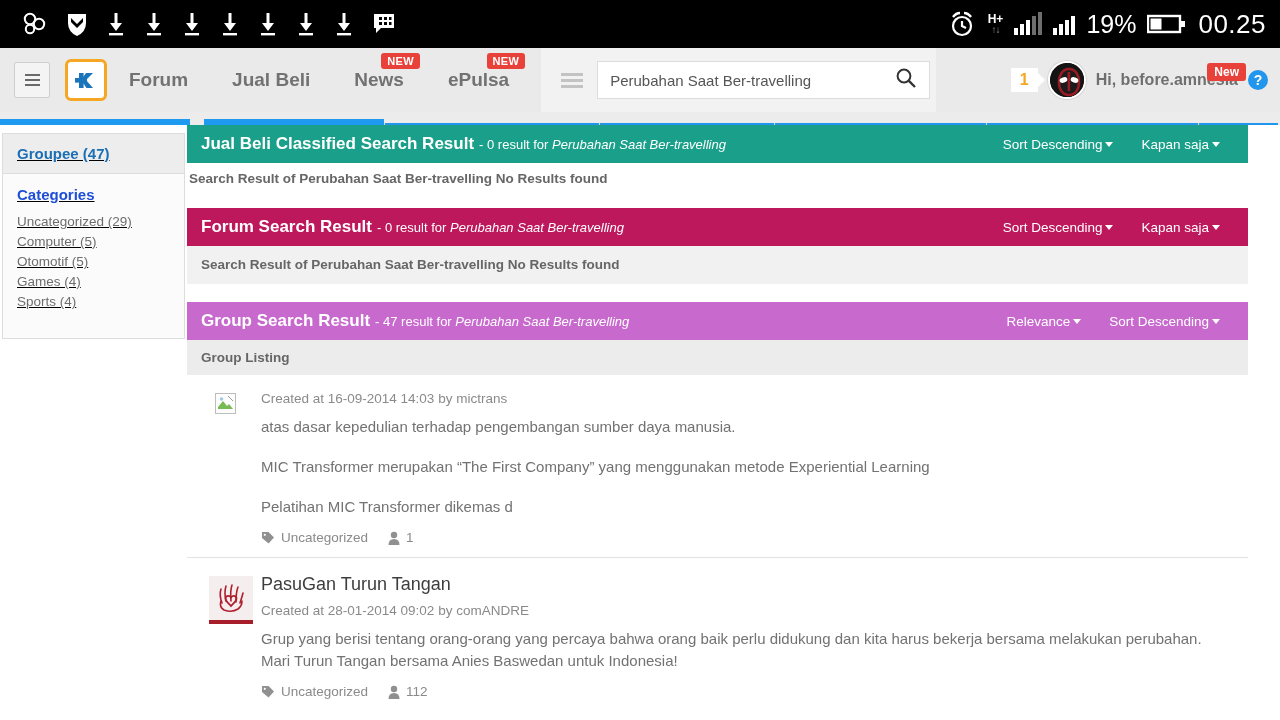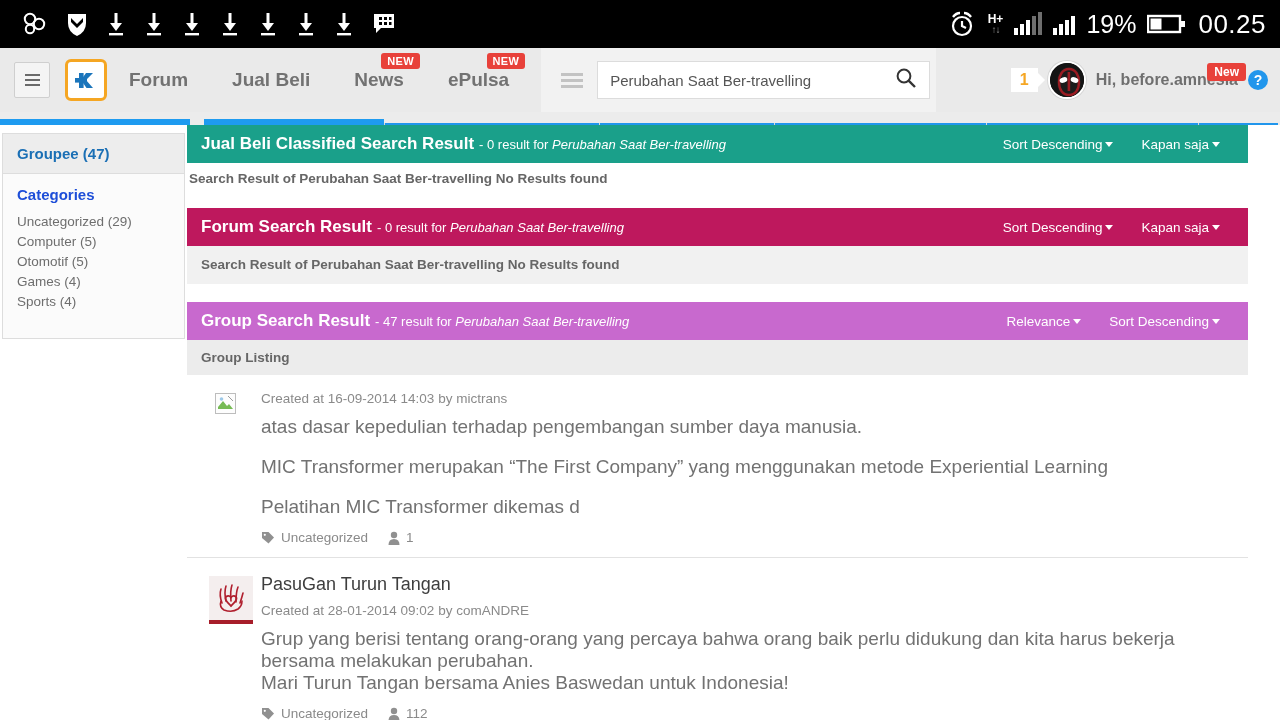--- a/index.html
+++ b/index.html
@@ -151,20 +151,21 @@
     background: #ffffff;
     position: relative;
   }
   .sidebar {
     width: 187px; flex: none;
     padding: 8px 0 0 2px;
   }
   .sidecard {
     border: 1px solid #dddddd; background: #fbfbfb;
     width: 183px;
+    text-decoration: underline;
   }
   .sidecard-head {
     background: #ededed; border-bottom: 1px solid #dddddd;
     padding: 11px 14px;
     color: #1a6fb5; font-size: 15px; font-weight: bold;
   }
   .sidecard-body { padding: 12px 14px 26px 14px; }
   .sidecard-title { color: #1d4ed8; font-size: 15px; font-weight: bold; margin-bottom: 9px; }
   .side-link { color: #6e6e6e; font-size: 13.5px; line-height: 20px; }
 
@@ -213,21 +214,21 @@
     background: #fcfcfc; position: relative; margin-left: 6px;
   }
   .thumb-hand {
     width: 44px; height: 48px;
     background: #f4eeee; border-bottom: 4px solid #a71d2a;
     display: flex; align-items: center; justify-content: center;
   }
   .item-body { flex: 1; padding-left: 6px; }
   .item-title { font-size: 18px; color: #3e3e3e; margin-bottom: 8px; }
   .item-meta { font-size: 13.5px; color: #8a8a8a; margin-bottom: 10px; }
-  .item-desc { font-size: 19px; color: #727272; line-height: 22px; }
+  .item-desc { font-size: 15px; color: #727272; line-height: 22px; }
   .item-desc p { margin-bottom: 18px; }
   .item-desc p.tight { margin-bottom: 0; }
   .item-foot {
     display: flex; align-items: center; gap: 8px;
     margin-top: 12px; color: #8a8a8a; font-size: 13.5px;
   }
   .item-foot .grp { display: flex; align-items: center; gap: 6px; }
   .item-foot .grp + .grp { margin-left: 12px; }
 </style>
 </head>

